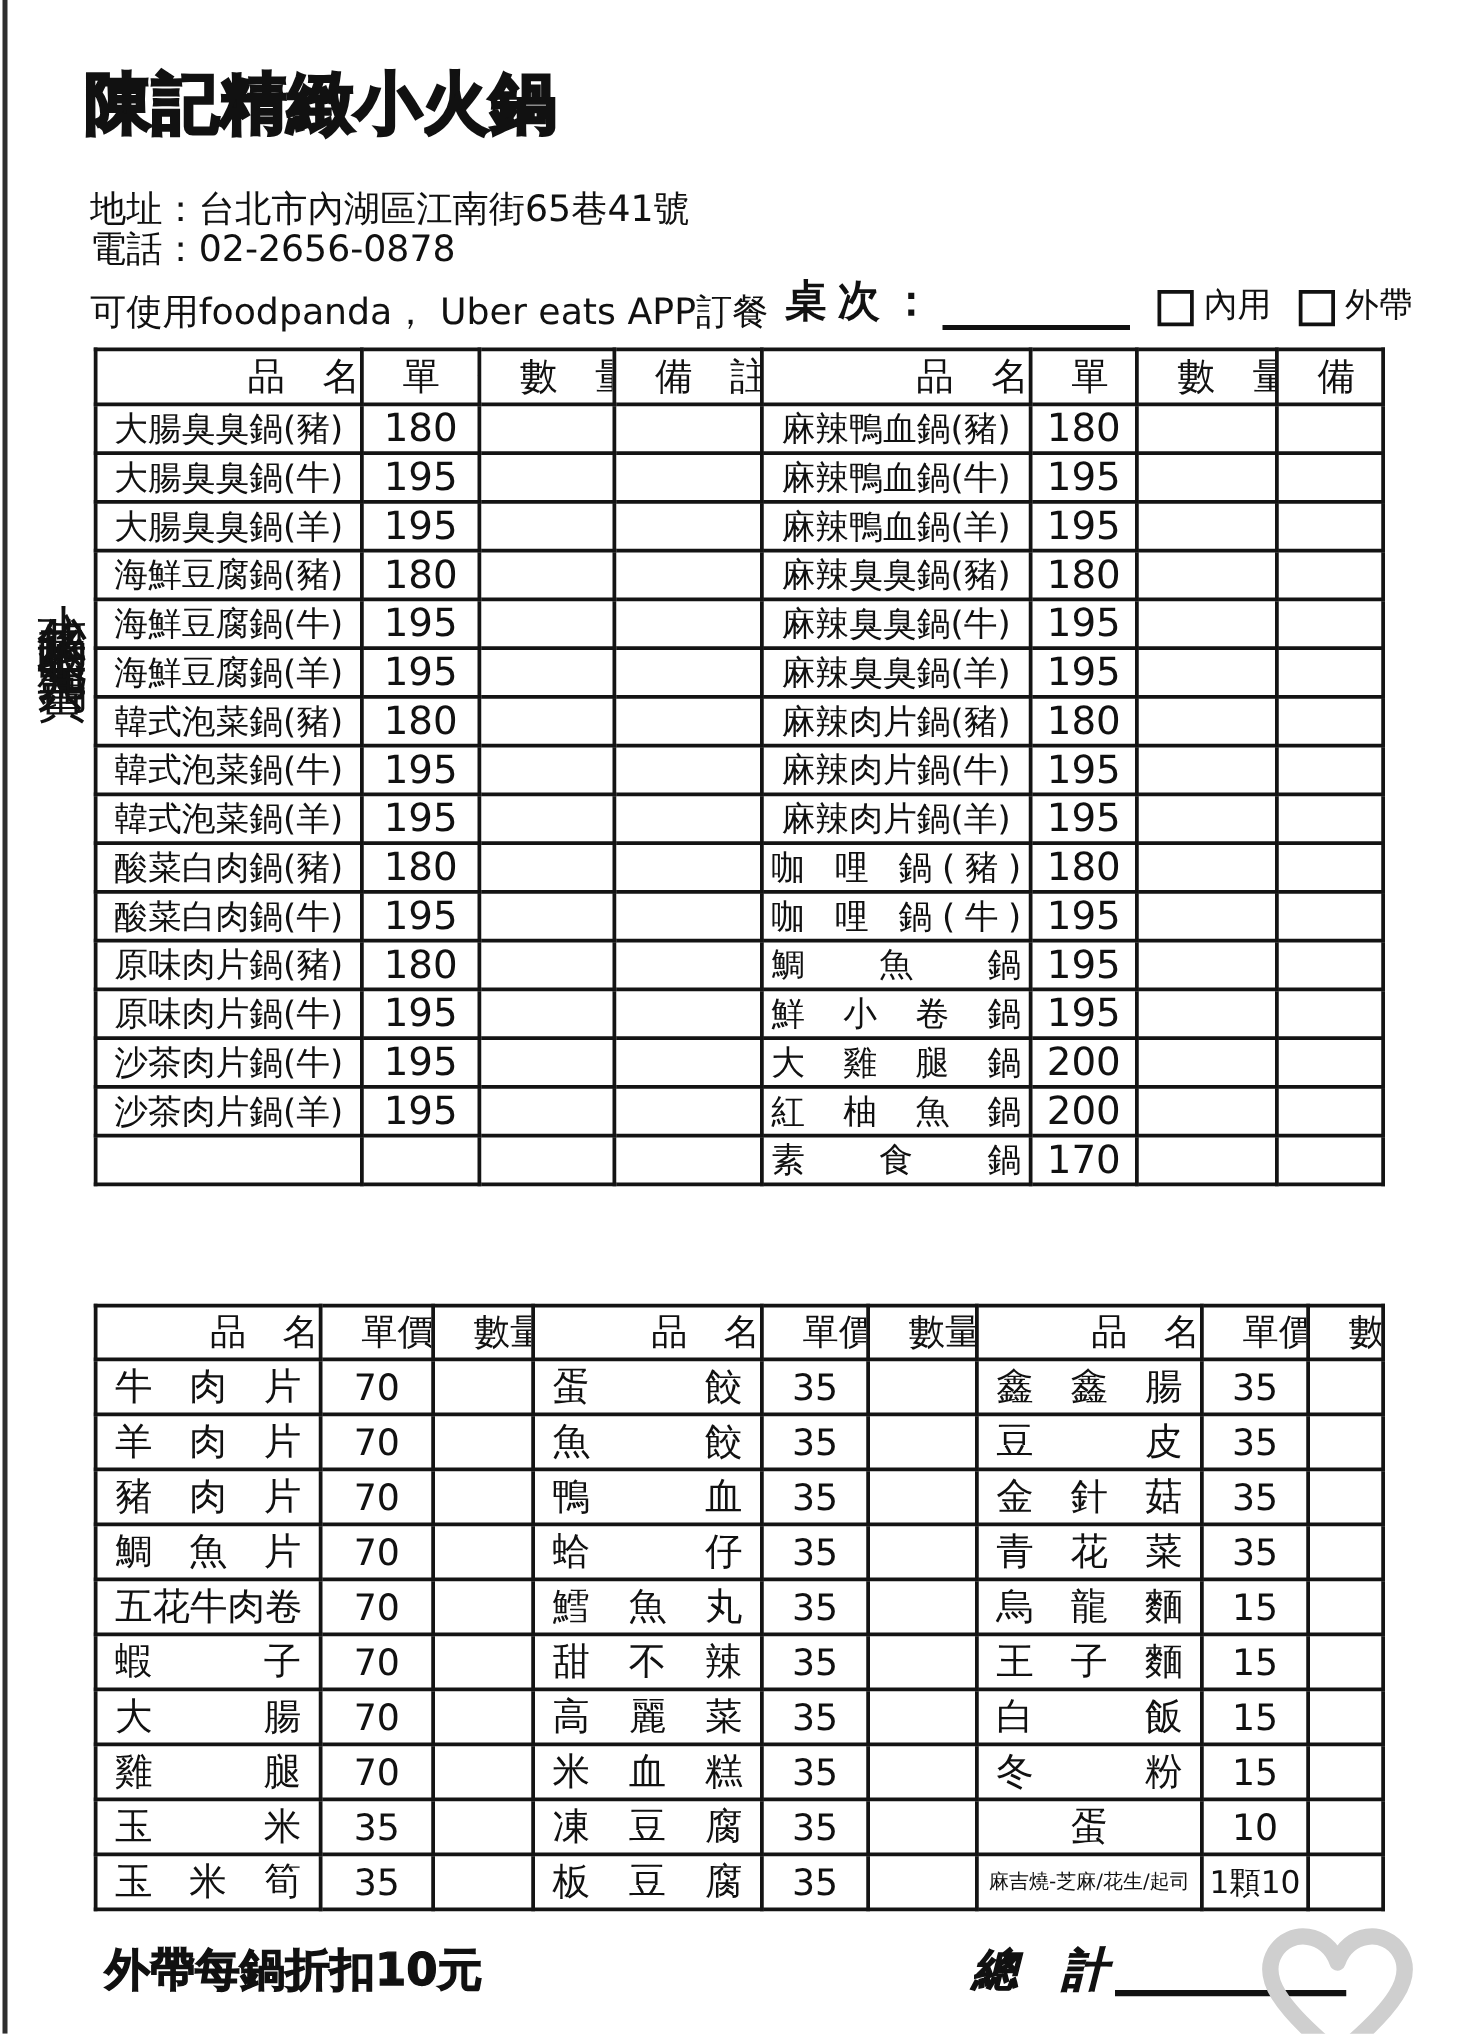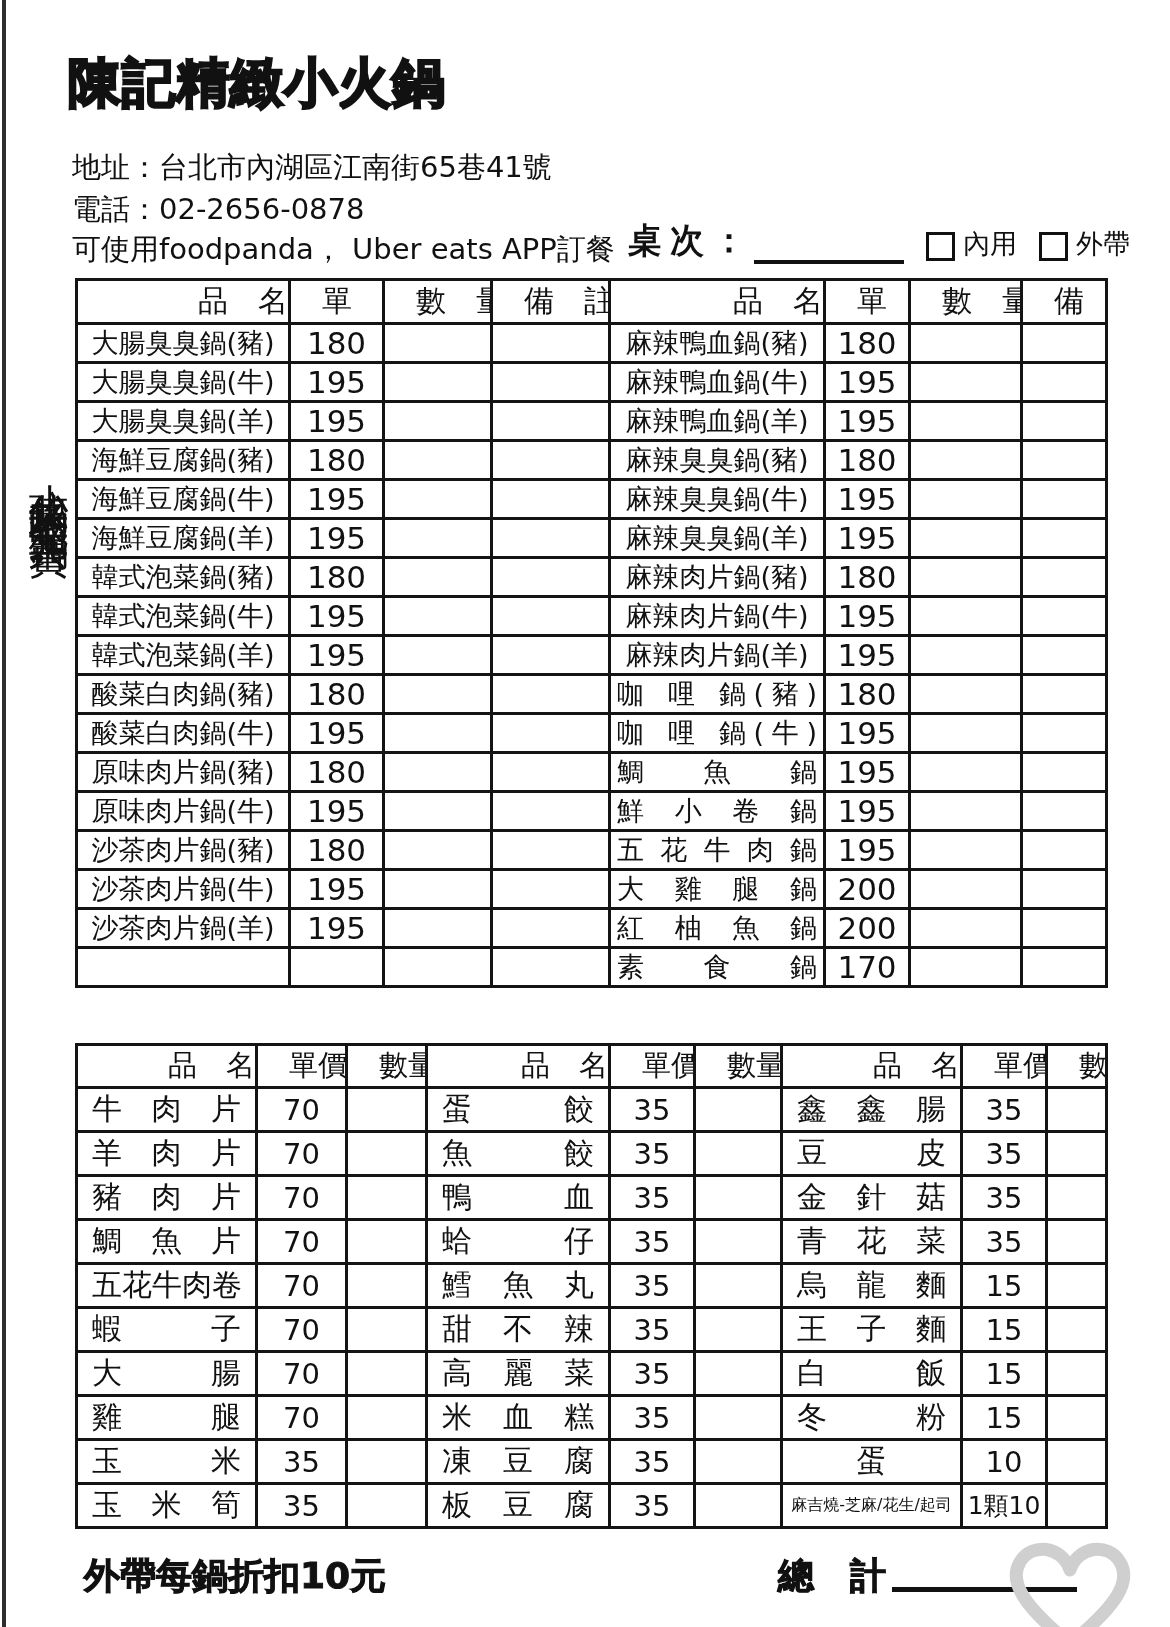--- a/index.html
+++ b/index.html
@@ -13,21 +13,21 @@
   .scan-edge { position:absolute; left:2px; top:0; width:4px; height:100%; background:#2e2e2e; }
 
   
   .shop-title {
     position:absolute; left:68px; top:48px;
     font-size:53px; font-weight:900; letter-spacing:1px;
     -webkit-text-stroke:2.5px #111;
     white-space:nowrap;
   }
   .addr-line  { position:absolute; left:72px; top:148px; font-size:29px; white-space:nowrap; }
-  .phone-line { position:absolute; left:72px; top:190px; font-size:29px; white-space:nowrap; }
+  .phone-line { position:absolute; left:72px; top:180px; font-size:29px; white-space:nowrap; }
   .app-line   { position:absolute; left:72px; top:230px; font-size:29px; white-space:nowrap; }
 
   .tableno-row {
     position:absolute; left:628px; top:218px;
     display:flex; align-items:flex-end; white-space:nowrap;
   }
   .tableno-label { font-size:34px; letter-spacing:8px;font-weight:bold; }
   .blank-line { display:inline-block; width:150px; height:36px; border-bottom:4px solid #111; }
   .checkbox { display:inline-block; width:29px; height:29px; border:3px solid #111; background:#fff; margin:0 8px 3px 22px; }
   .cb-label { font-size:27px; margin-bottom:2px; }
@@ -59,21 +59,21 @@
   .sides td.name.small { font-size:16px; padding:0 3px; text-align-last:center; }
   .sides td.price.cjk { font-size:25px; }
 
   td.name { text-align:justify; text-align-last:justify; padding:0 6px; }
   td.name.center { text-align:center; text-align-last:center; }
   td.price { text-align:center; }
   th { text-align:right;padding-left:31px; }
 
   
   .takeout-note { position:absolute; left:84px; top:1552px; font-size:36px; font-weight:900; -webkit-text-stroke:1px #111; white-space:nowrap; }
-  .total-row { position:absolute; left:778px; top:1552px; display:flex; align-items:flex-start; white-space:nowrap; }
+  .total-row { position:absolute; left:778px; top:1552px; display:flex; align-items:center; white-space:nowrap;font-style:italic; }
   .total-label { font-size:36px; font-weight:900; -webkit-text-stroke:1px #111; }
   .total-blank { display:inline-block; width:185px; height:40px; border-bottom:5px solid #111; margin-left:6px; }
 
   .heart { position:absolute; left:1000px; top:1538px; }
 </style>
 <title>陳記精緻小火鍋</title></head>
 <body>
 
 <div class="scan-edge"></div>
 
@@ -236,30 +236,20 @@
         <td class="price">195</td>
         <td class="qty"></td>
         <td class="note"></td>
       </tr>
       <tr>
         <td class="name center">原味肉片鍋(牛)</td>
         <td class="price">195</td>
         <td class="qty"></td>
         <td class="note"></td>
         <td class="name">鮮 小 卷 鍋</td>
-        <td class="price">195</td>
-        <td class="qty"></td>
-        <td class="note"></td>
-      </tr>
-      <tr>
-        <td class="name center">沙茶肉片鍋(豬)</td>
-        <td class="price">180</td>
-        <td class="qty"></td>
-        <td class="note"></td>
-        <td class="name small">五 花 牛 肉 鍋</td>
         <td class="price">195</td>
         <td class="qty"></td>
         <td class="note"></td>
       </tr>
       <tr>
         <td class="name center">沙茶肉片鍋(牛)</td>
         <td class="price">195</td>
         <td class="qty"></td>
         <td class="note"></td>
         <td class="name">大 雞 腿 鍋</td>

